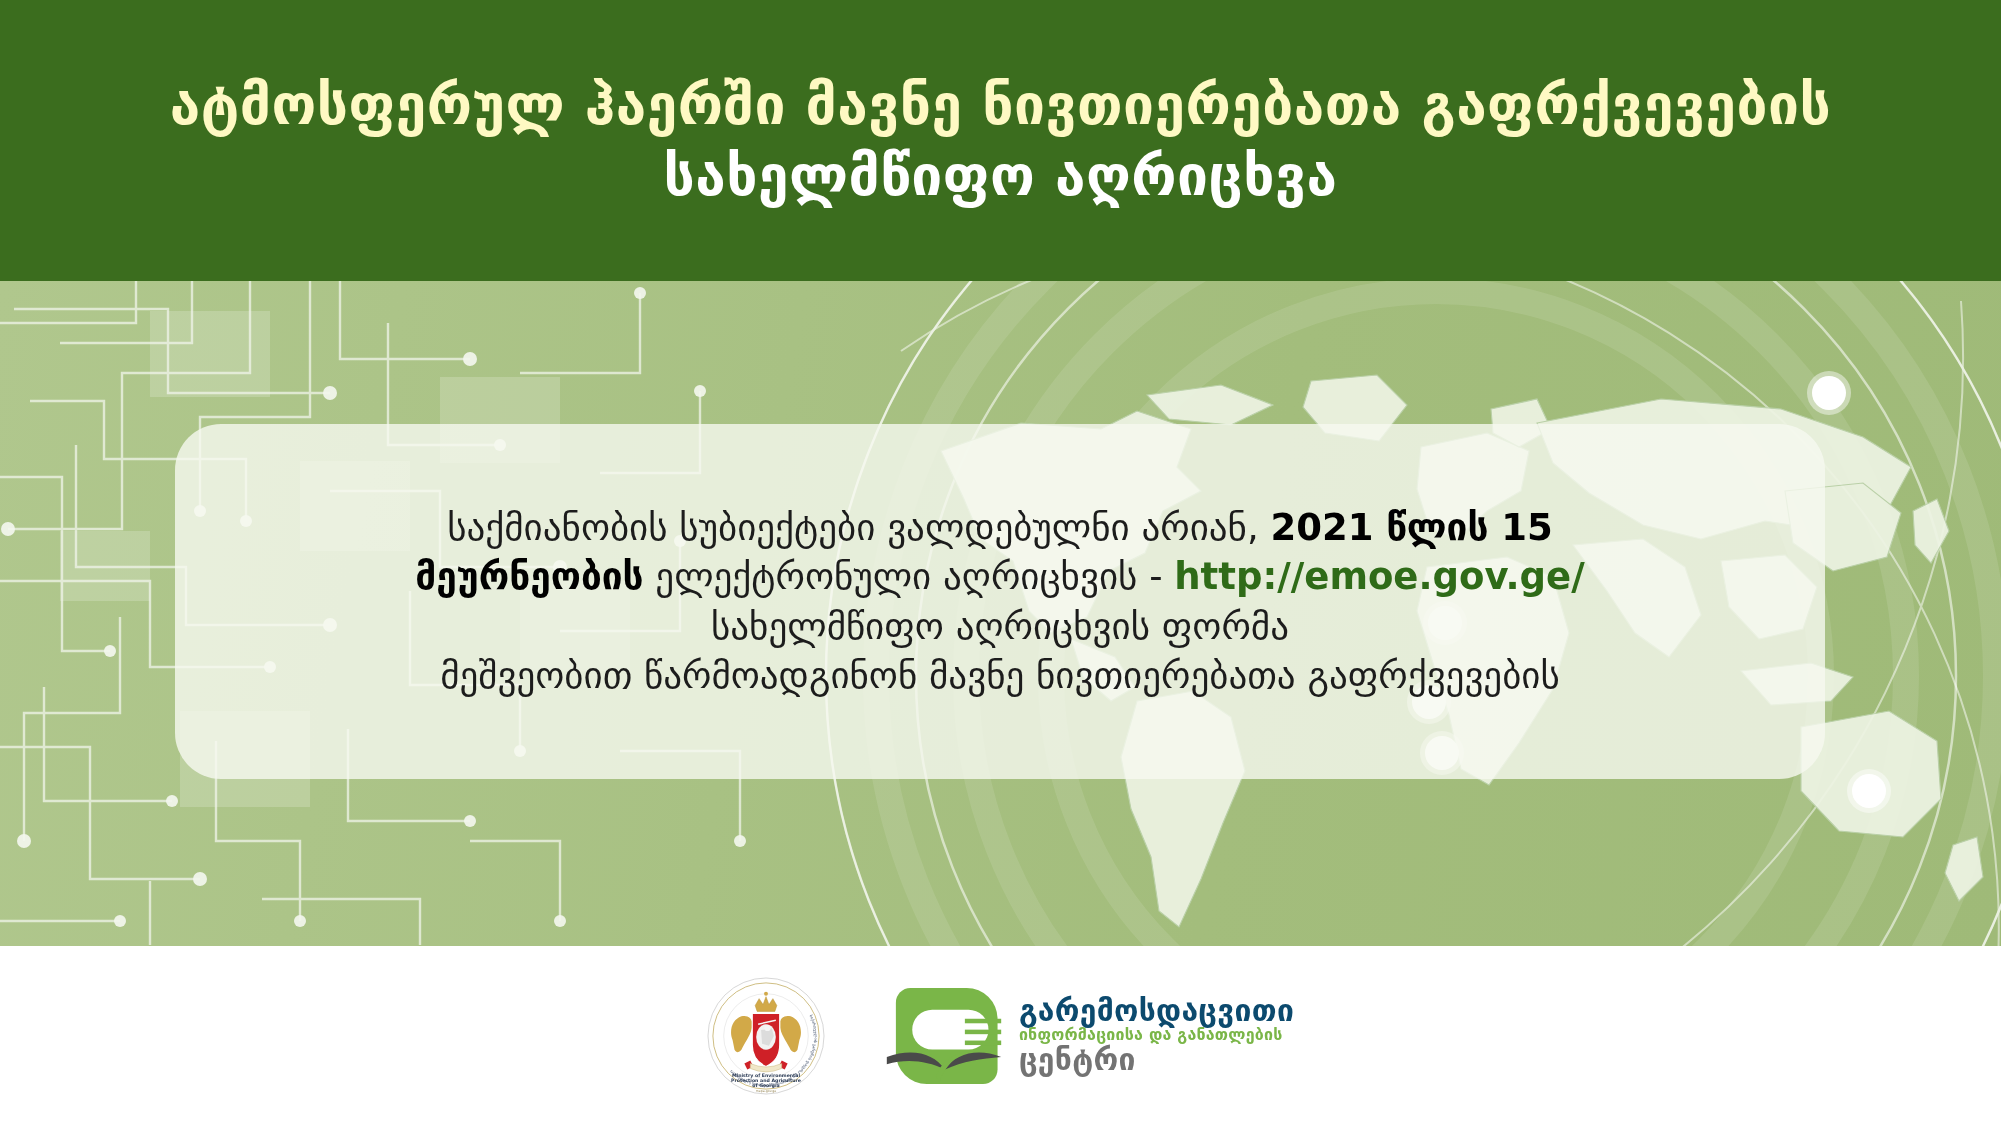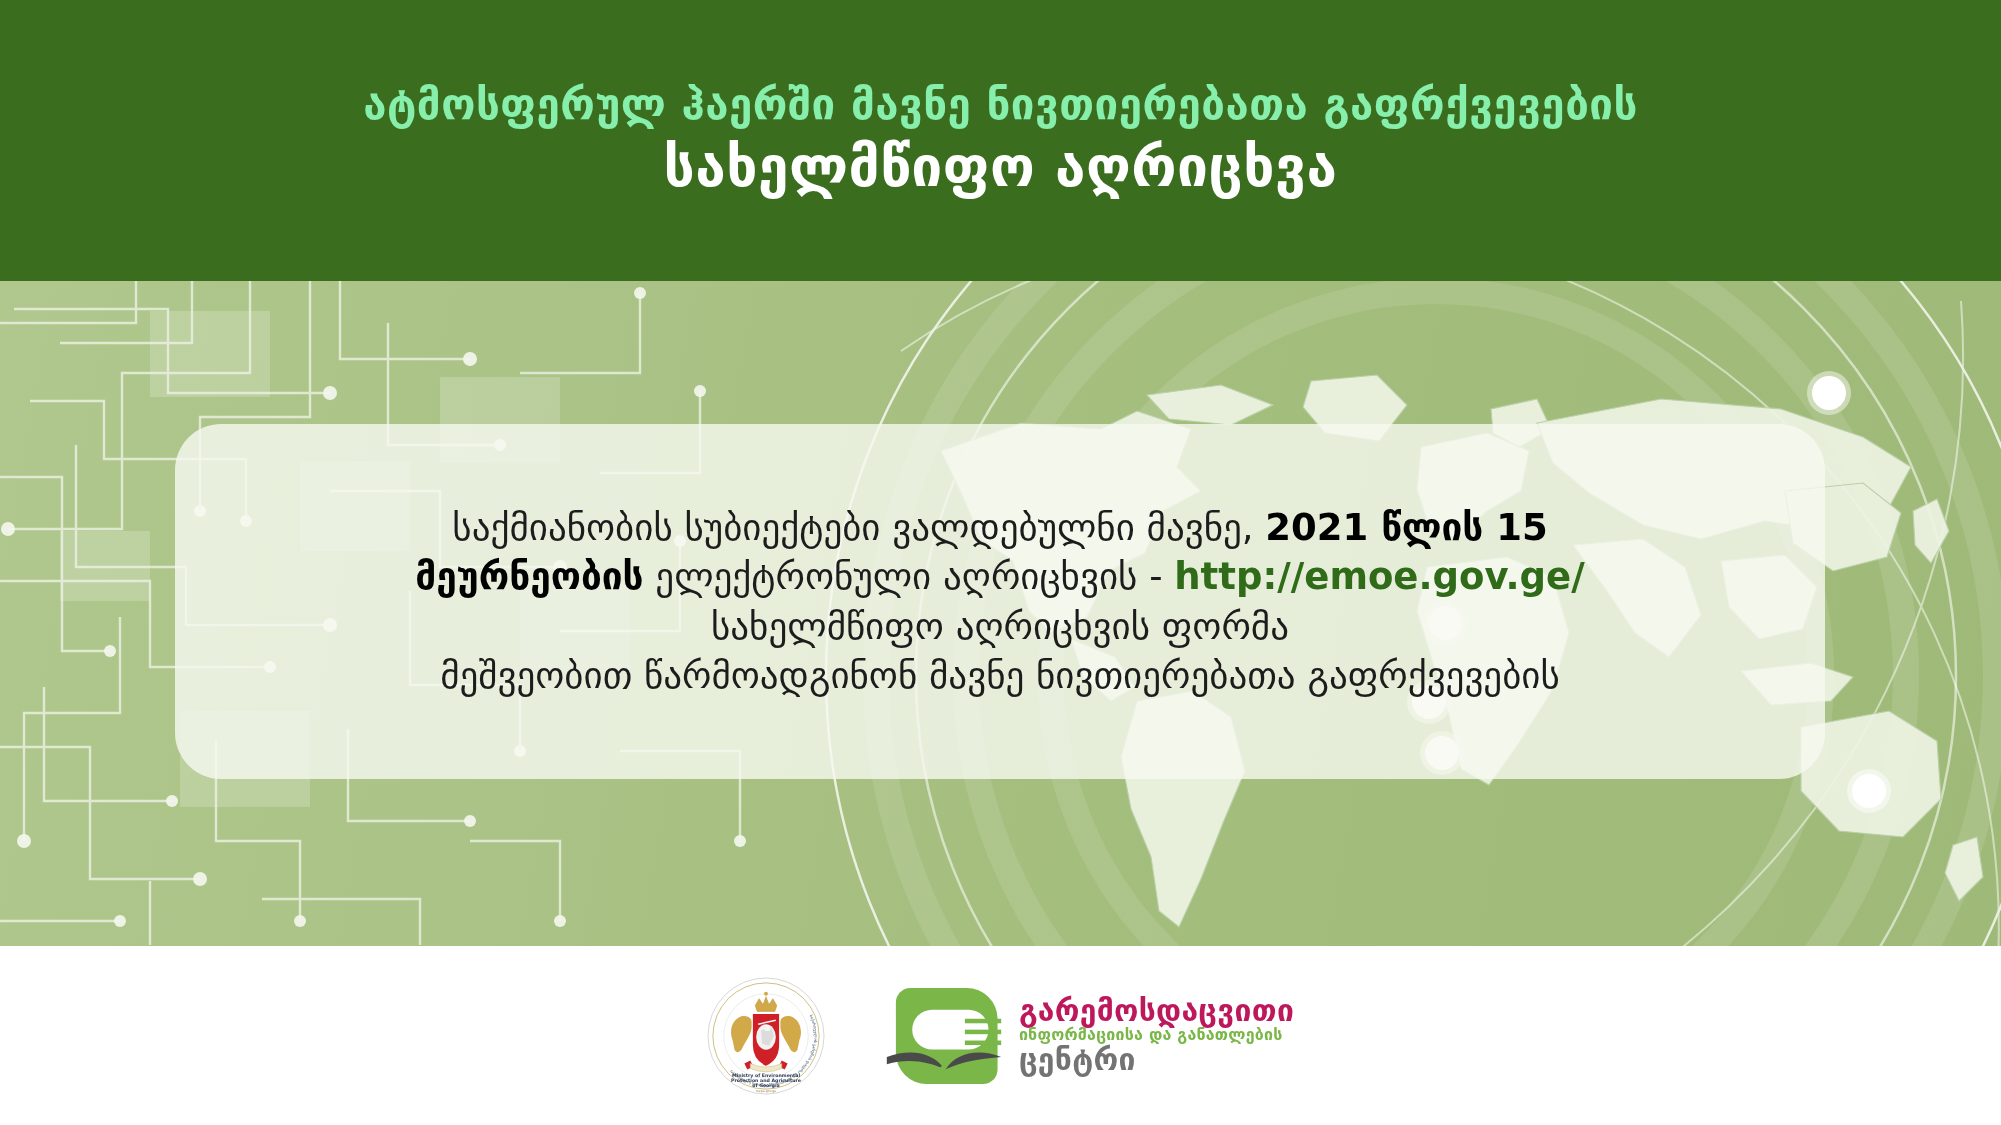--- a/index.html
+++ b/index.html
@@ -10,21 +10,21 @@
   }
 
   
   .header {
     position:absolute; left:0; top:0; width:2001px; height:281px;
     background:#3b6d1e;
     display:flex; flex-direction:column;
     align-items:center; justify-content:center;
   }
   .header-line1 {
-    color:#86efac; font-size:42px; font-weight:700;
+    color:#fef9c3; font-size:55px; font-weight:700;
     letter-spacing:0.5px; line-height:1.28; white-space:nowrap;
   }
   .header-line2 {
     color:#ffffff; font-size:55px; font-weight:700;
     letter-spacing:0.5px; line-height:1.28; white-space:nowrap;
   }
 
   
   .band {
     position:absolute; left:0; top:281px; width:2001px; height:665px;
@@ -69,21 +69,21 @@
   
   .footer {
     position:absolute; left:0; top:946px; width:2001px; height:179px;
     background:#ffffff;
     display:flex; align-items:center; justify-content:center; gap:60px;
   }
   .logo-seal { width:118px; height:118px; position:relative; }
   .logo-eiec { display:flex; align-items:center; gap:16px; }
   .eiec-mark { width:118px; height:108px; position:relative; }
   .eiec-text { display:flex; flex-direction:column; line-height:1.06; }
-  .eiec-t1 { font-size:30px; font-weight:700; color:#be185d; letter-spacing:.3px; }
+  .eiec-t1 { font-size:30px; font-weight:700; color:#0c4a6e; letter-spacing:.3px; }
   .eiec-t2 { font-size:16px; font-weight:700; color:#7ab648; letter-spacing:.2px; }
   .eiec-t3 { font-size:30px; font-weight:700; color:#737373; letter-spacing:.3px; }
 </style>
 </head>
 <body>
 
 <div class="header">
   <div class="header-line1">ატმოსფერულ ჰაერში მავნე ნივთიერებათა გაფრქვევების</div>
   <div class="header-line2">სახელმწიფო  აღრიცხვა</div>
 </div>
@@ -224,21 +224,21 @@
     <div class="pin" style="left:1812px; top:95px;"></div>
     <div class="pin" style="left:1428px; top:325px;"></div>
     <div class="pin" style="left:1412px; top:404px;"></div>
     <div class="pin" style="left:1425px; top:455px;"></div>
     <div class="pin" style="left:1852px; top:493px;"></div>
   </div>
 
   <div class="panel">
     <div class="panel-inner">
       <div class="p-line">
-        <span>საქმიანობის სუბიექტები ვალდებულნი მავნე, </span><b>2021 წლის 15</b>
+        <span>საქმიანობის სუბიექტები ვალდებულნი არიან, </span><b>2021 წლის 15</b>
       </div>
       <div class="p-line">
         <b>მეურნეობის</b><span> ელექტრონული აღრიცხვის - </span><span class="url">http://emoe.gov.ge/</span>
       </div>
       <div class="p-line">სახელმწიფო აღრიცხვის ფორმა</div>
       <div class="p-line">მეშვეობით წარმოადგინონ მავნე ნივთიერებათა გაფრქვევების</div>
     </div>
   </div>
 
 </div>

